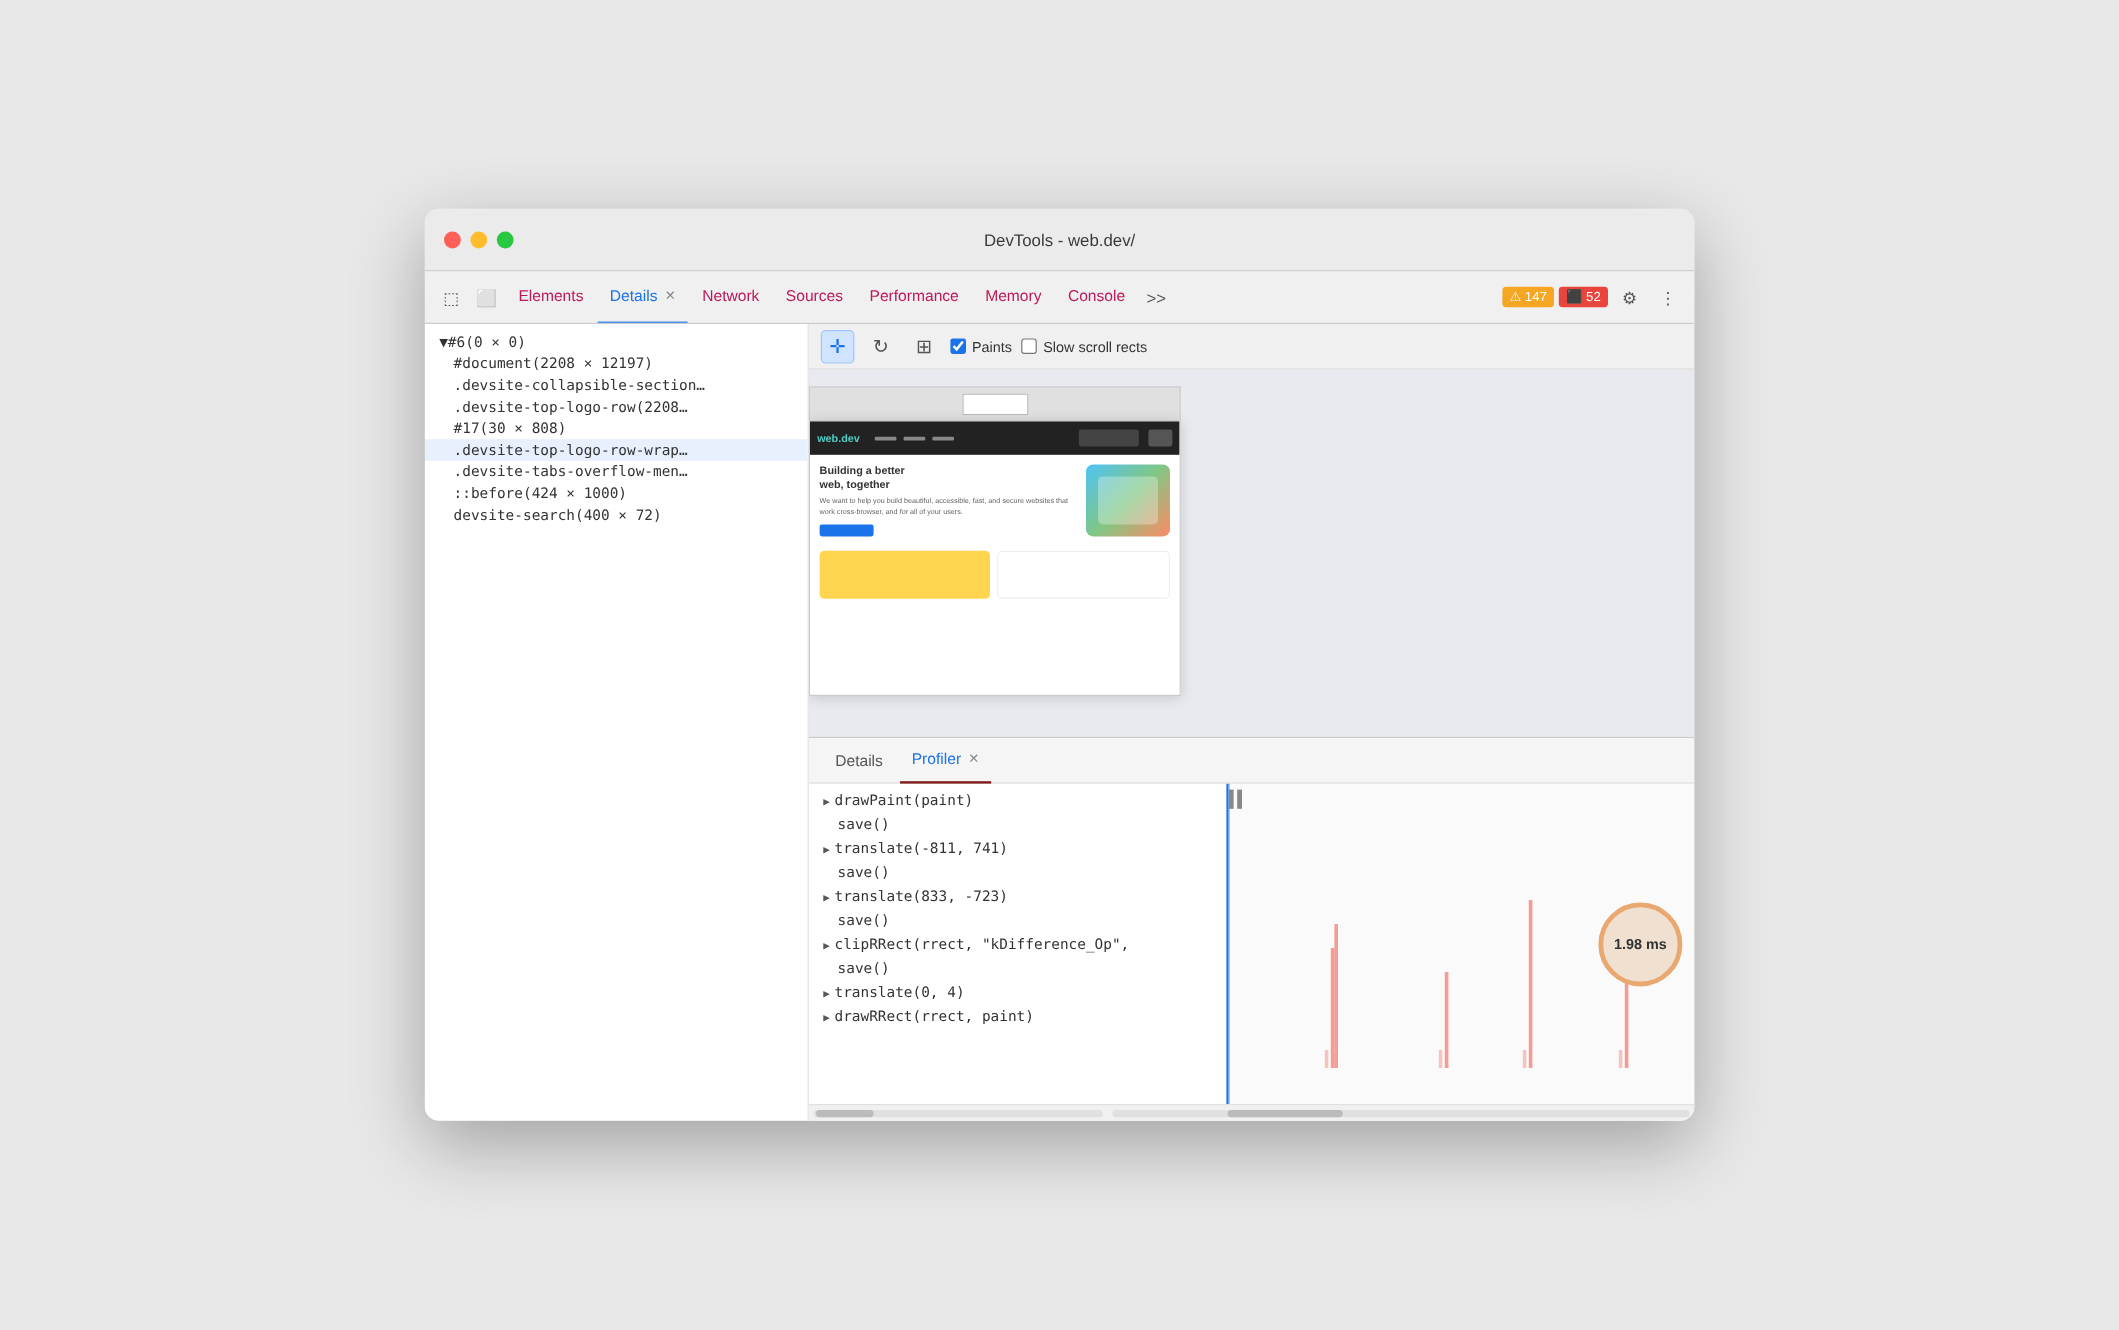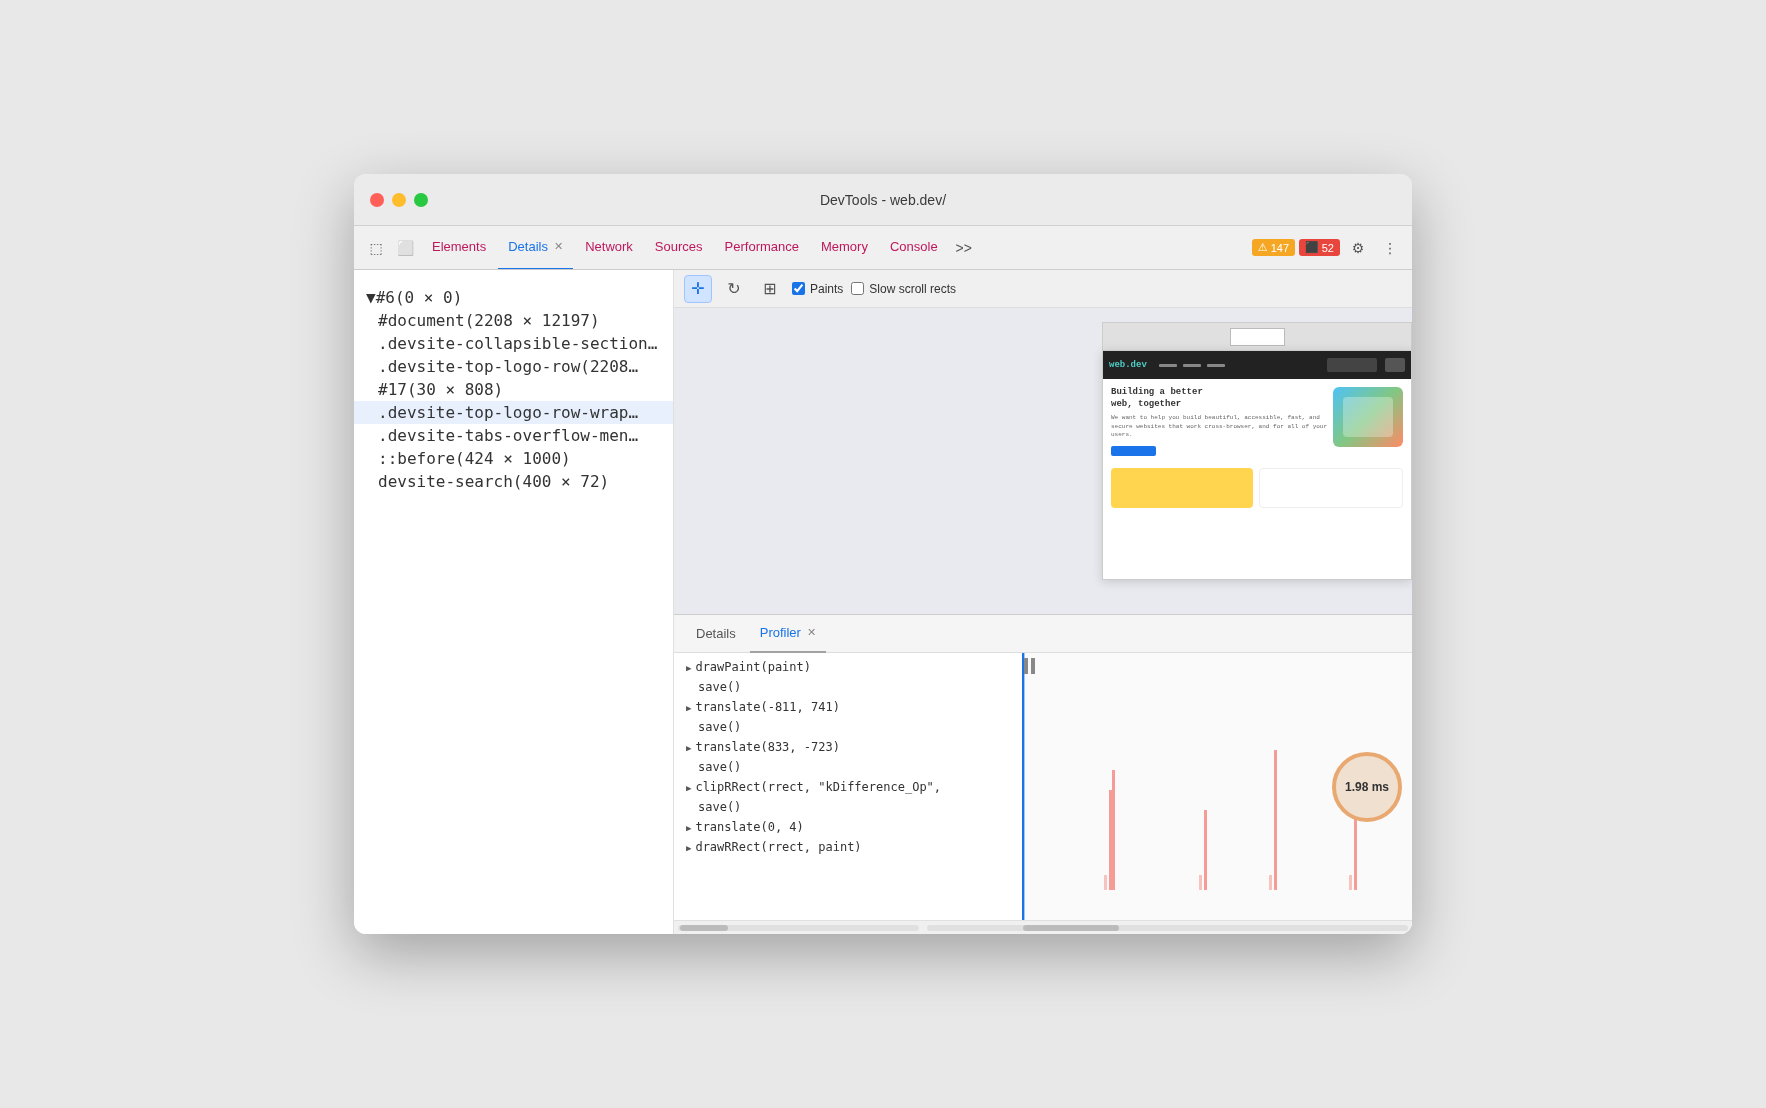--- a/index.html
+++ b/index.html
@@ -136,22 +136,22 @@
       flex-shrink: 0;
       background: #ffffff;
       border-right: 1px solid #e0e0e0;
       display: flex;
       flex-direction: column;
       overflow: hidden;
     }
     .layers-tree {
       flex: 1;
       overflow-y: auto;
-      padding: 16px 0;
-      font-size: 16px;
+      padding: 6px 0;
+      font-size: 12px;
       font-family: 'Menlo', 'Monaco', monospace;
     }
     .tree-item {
       padding: 2px 12px;
       cursor: pointer;
       white-space: nowrap;
       color: #333;
     }
     .tree-item.selected { background: #e8f0fe; }
     
@@ -200,24 +200,23 @@
       cursor: pointer;
     }
     .checkbox-label input[type="checkbox"] {
       accent-color: #1a73e8;
     }
     
     .preview-area {
       flex: 1;
       display: flex;
       align-items: center;
-      justify-content: flex-end;
+      justify-content: flex-start;
       overflow: hidden;
       position: relative;
-      font-family: Liberation Mono, monospace;
     }
     .preview-frame {
       width: 310px;
       height: 230px;
       border: 1px solid #ccc;
       background: white;
       overflow: hidden;
       box-shadow: 0 2px 10px rgba(0,0,0,0.15);
       position: relative;
     }
@@ -304,21 +303,21 @@
       padding: 0 10px;
       height: 38px;
       display: flex;
       align-items: center;
       font-size: 13px;
       color: #555;
       cursor: pointer;
     }
     .bottom-tab.active {
       color: #1a73e8;
-      border-bottom: 2px solid #a3a3a3;
+      border-bottom: 2px solid #7f1d1d;
     }
     .bottom-tab-close {
       margin-left: 6px;
       font-size: 11px;
       color: #888;
     }
     
     .profiler-content {
       display: flex;
       flex: 1;

